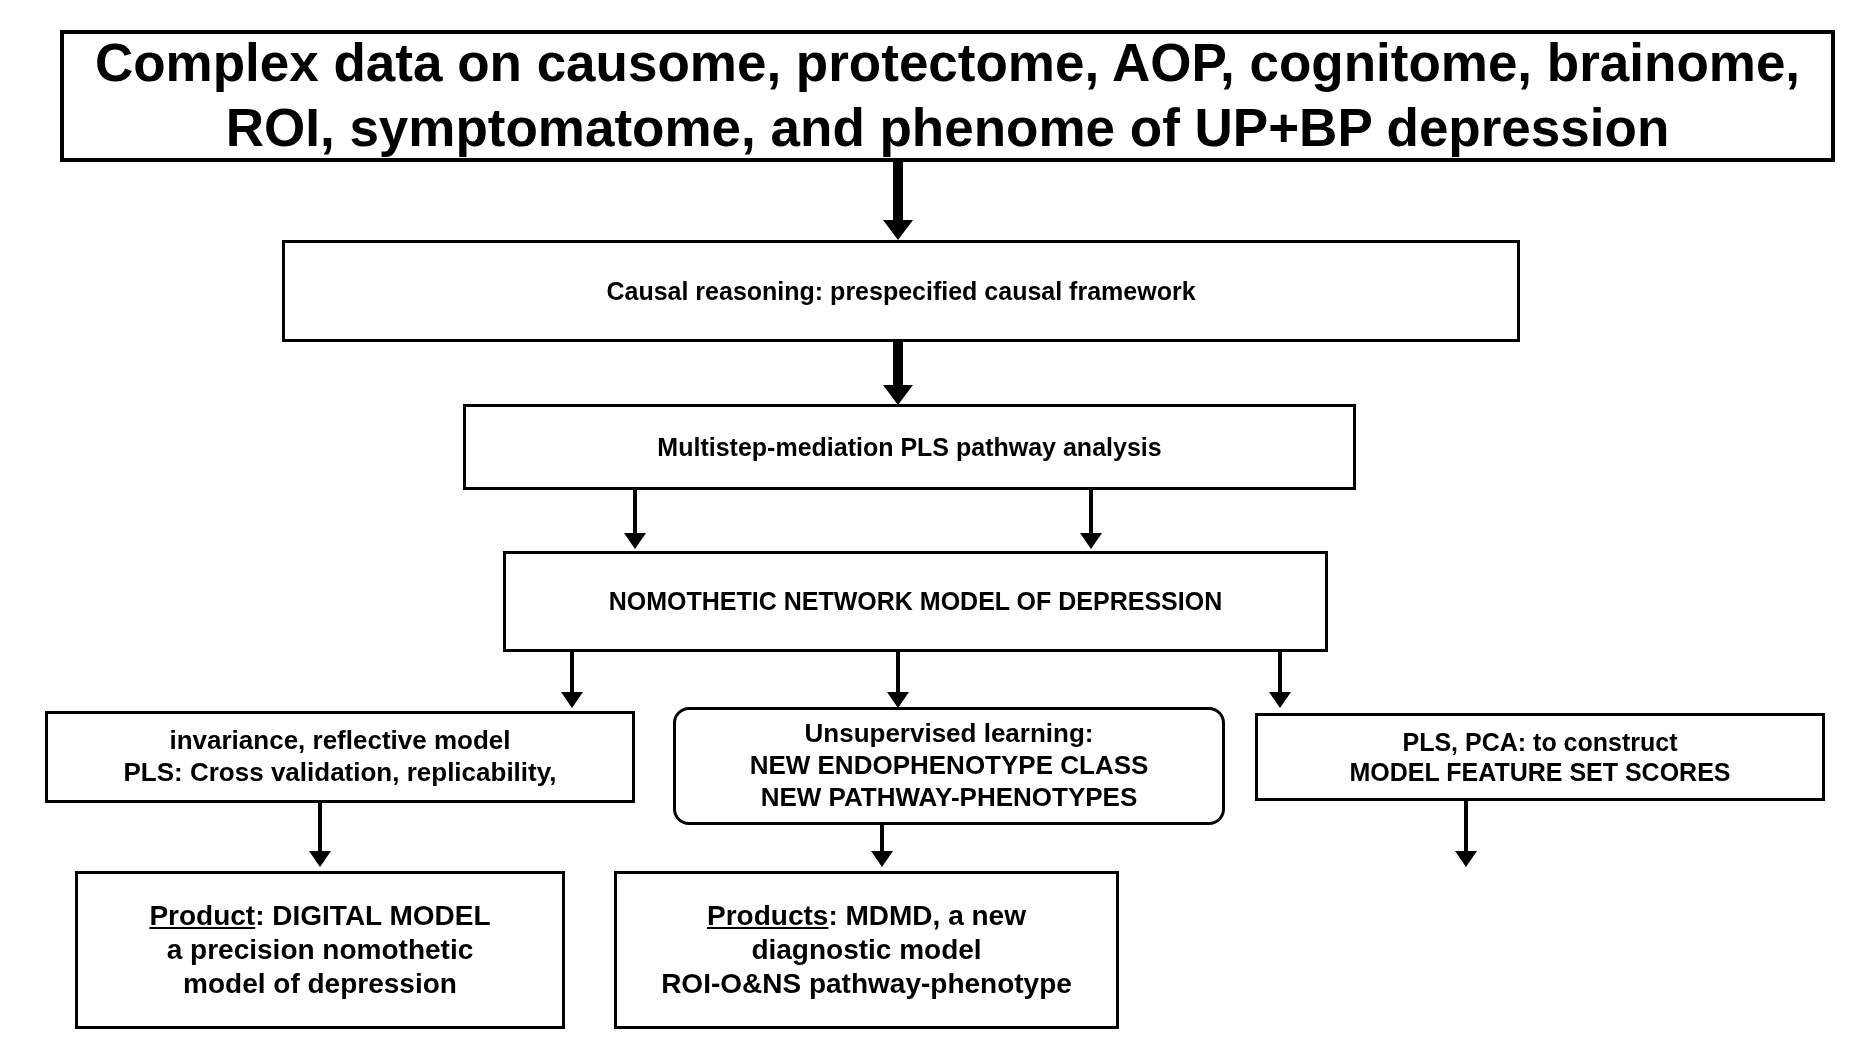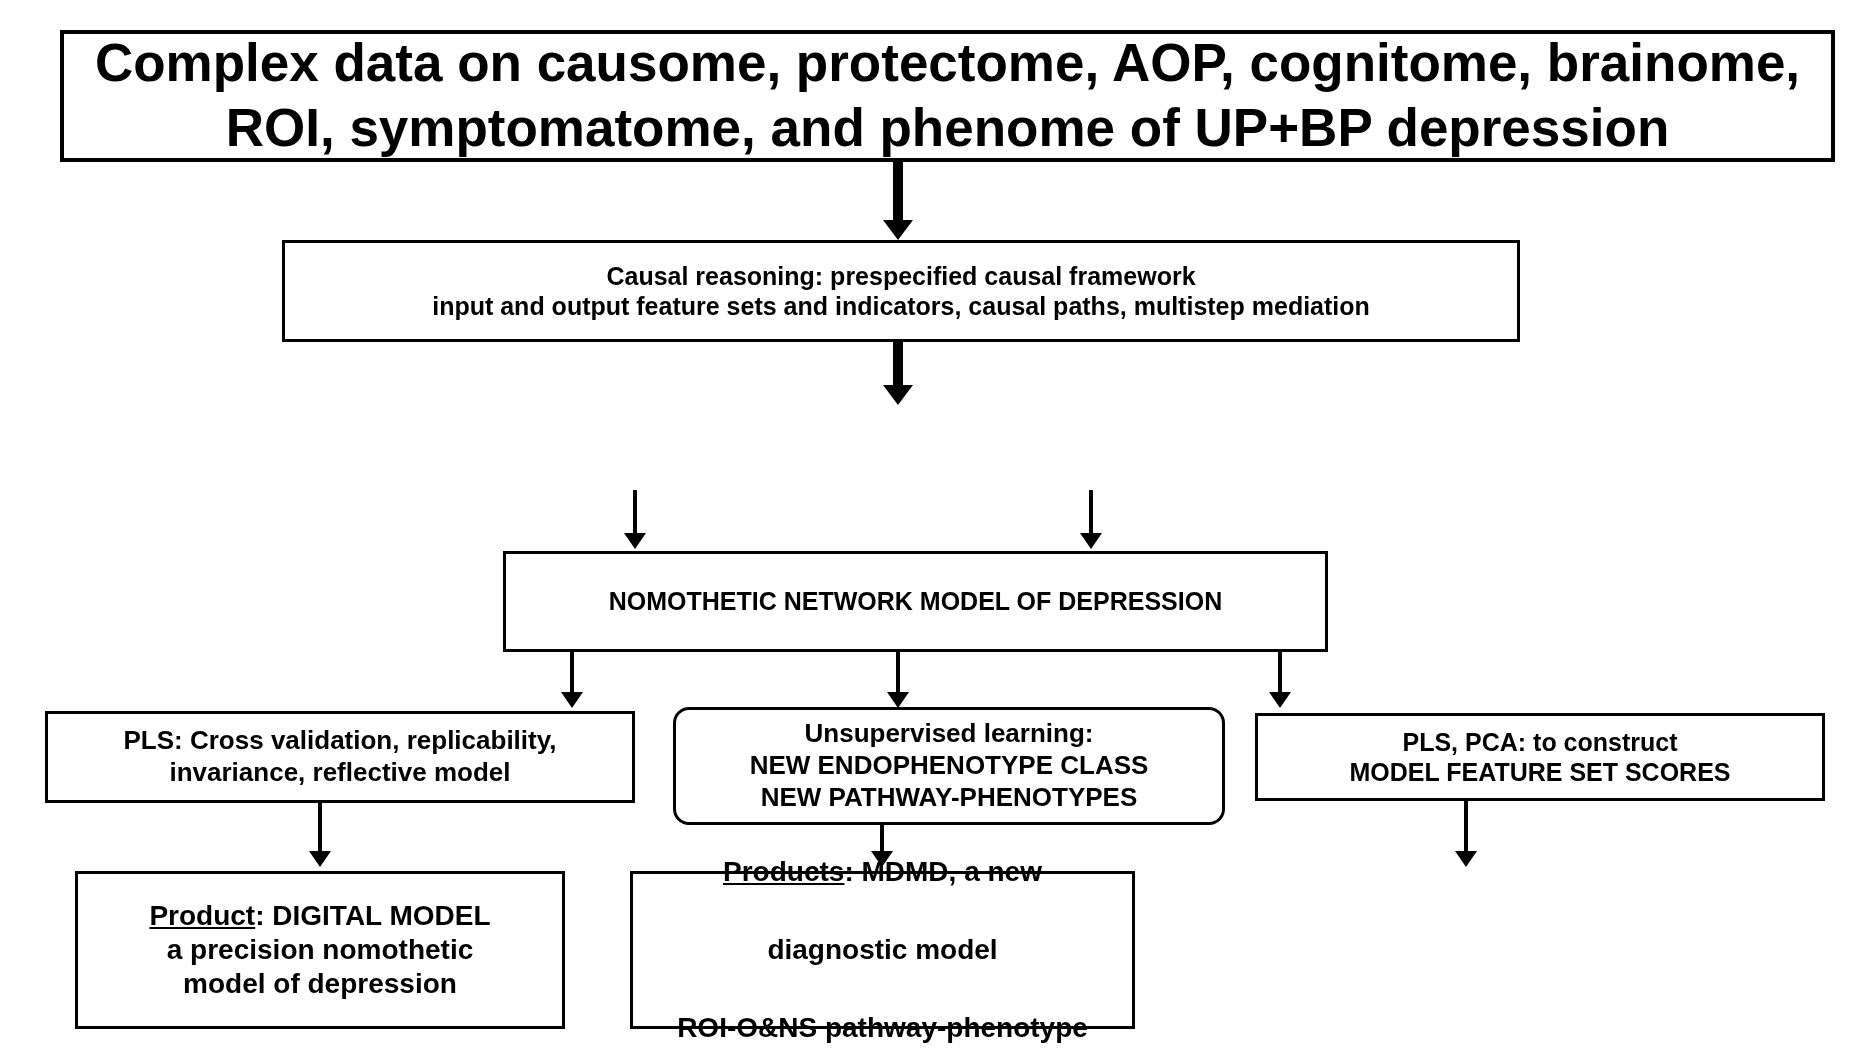--- a/index.html
+++ b/index.html
@@ -37,21 +37,21 @@
 
   
   #box-top        { left: 60px;   top: 30px;  width: 1775px; height: 132px; font-size: 53px; border-width: 4px; }
   #box-causal     { left: 282px;  top: 240px; width: 1238px; height: 102px; font-size: 25px; }
   #box-pls        { left: 463px;  top: 404px; width: 893px;  height: 86px;  font-size: 25px; }
   #box-nomothetic { left: 503px;  top: 551px; width: 825px;  height: 101px; font-size: 25px; }
   #box-cv         { left: 45px;   top: 711px; width: 590px;  height: 92px;  font-size: 26px; }
   #box-unsup      { left: 673px;  top: 707px; width: 552px;  height: 118px; font-size: 26px; border-radius: 16px; }
   #box-pca        { left: 1255px; top: 713px; width: 570px;  height: 88px;  font-size: 25px; }
   #box-prod1      { left: 75px;   top: 871px; width: 490px;  height: 158px; font-size: 28px; }
-  #box-prod2      { left: 630px;  top: 871px; width: 505px;  height: 158px; font-size: 28px; gap: 44px; }
+  #box-prod2      { left: 614px;  top: 871px; width: 505px;  height: 158px; font-size: 28px; }
   #box-prod3      { left: 1215px; top: 871px; width: 525px;  height: 158px; font-size: 28px; }
 
   
   .vline {
     position: absolute;
     background: #000000;
     z-index: 1;
   }
   .arrowhead {
     position: absolute;
@@ -75,26 +75,28 @@
   <div class="box" id="box-top">
     <span class="ln">Complex data on causome, protectome, AOP, cognitome, brainome,</span>
     <span class="ln">ROI, symptomatome, and phenome of UP+BP depression</span>
   </div>
 
   <div class="vline" style="left:893px; top:162px; width:10px; height:60px;"></div>
   <div class="arrowhead thick" style="left:883px; top:220px;"></div>
 
   <div class="box" id="box-causal">
     <span class="ln">Causal reasoning: prespecified causal framework</span>
-    <span class="ln">input and output feature sets and indicators, causal paths, multistep mediation</span>
   </div>
 
   <div class="vline" style="left:893px; top:342px; width:10px; height:45px;"></div>
   <div class="arrowhead thick" style="left:883px; top:385px;"></div>
 
+  <div class="box" id="box-pls">
+    <span class="ln">Multistep-mediation PLS pathway analysis</span>
+  </div>
 
   <div class="vline" style="left:633px; top:490px; width:4px; height:45px;"></div>
   <div class="arrowhead" style="left:624px; top:533px;"></div>
 
   <div class="vline" style="left:1089px; top:490px; width:4px; height:45px;"></div>
   <div class="arrowhead" style="left:1080px; top:533px;"></div>
 
   <div class="box" id="box-nomothetic">
     <span class="ln">NOMOTHETIC NETWORK MODEL OF DEPRESSION</span>
   </div>
@@ -102,22 +104,22 @@
   <div class="vline" style="left:570px; top:652px; width:4px; height:42px;"></div>
   <div class="arrowhead" style="left:561px; top:692px;"></div>
 
   <div class="vline" style="left:896px; top:652px; width:4px; height:42px;"></div>
   <div class="arrowhead" style="left:887px; top:692px;"></div>
 
   <div class="vline" style="left:1278px; top:652px; width:4px; height:42px;"></div>
   <div class="arrowhead" style="left:1269px; top:692px;"></div>
 
   <div class="box" id="box-cv">
+    <span class="ln">invariance, reflective model</span>
     <span class="ln">PLS: Cross validation, replicability,</span>
-    <span class="ln">invariance, reflective model</span>
   </div>
 
   <div class="box" id="box-unsup">
     <span class="ln">Unsupervised learning:</span>
     <span class="ln">NEW ENDOPHENOTYPE CLASS</span>
     <span class="ln">NEW PATHWAY-PHENOTYPES</span>
   </div>
 
   <div class="box" id="box-pca">
     <span class="ln">PLS, PCA: to construct</span>

